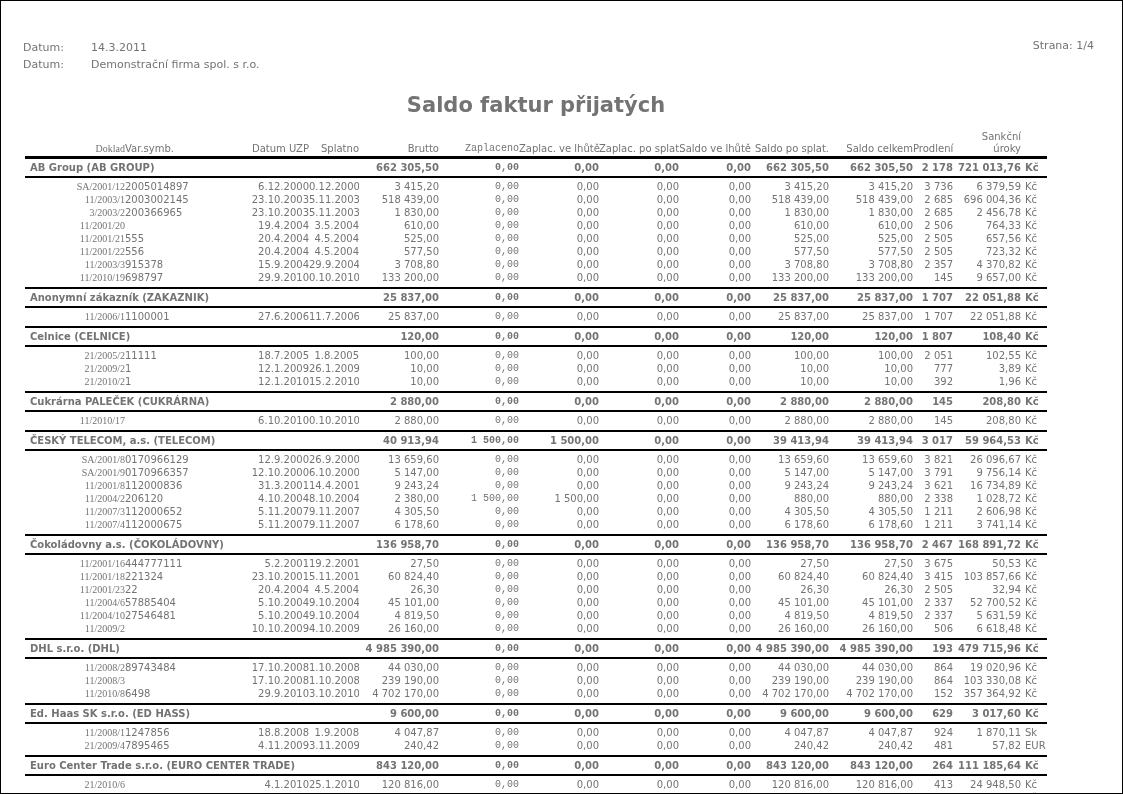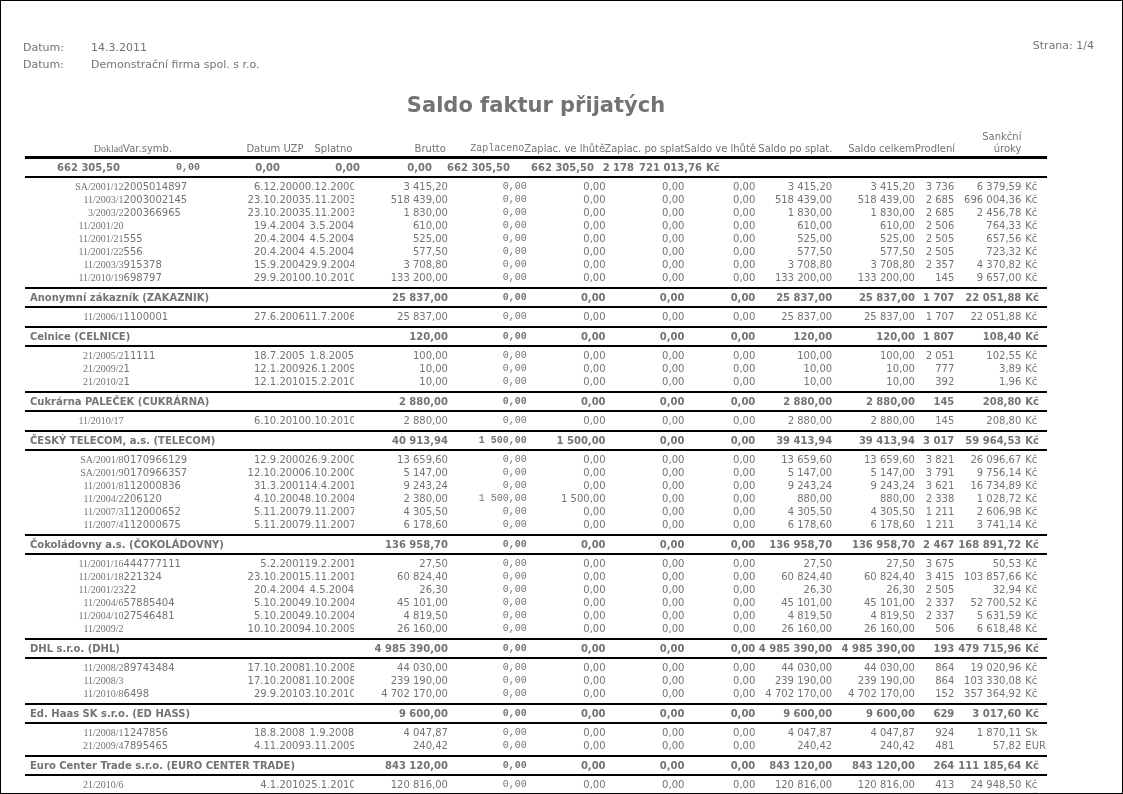--- a/index.html
+++ b/index.html
@@ -16,21 +16,21 @@
   .title { margin:92px 0 14px 24px; width:1022px; text-align:center;
            font-size:21px; font-weight:bold; letter-spacing:0px; }
   .tbl { margin-left:24px; width:1022px; font-size:10px; }
   .hdr { display:flex; align-items:flex-end; border-bottom:3px solid #000;
          padding-bottom:1px; line-height:12px; }
   .hdr div { white-space:nowrap; }
   .c1{width:100px;text-align:right;padding-left:5px;box-sizing:border-box;font-family:Liberation Serif, serif;}
   .c2{width:100px;text-align:left;}
   .c3{width:84px;text-align:right;}
   .c4{width:50px;text-align:right;}
-  .c5{width:80px;text-align:right;padding-left:15px;}
+  .c5{width:80px;text-align:right;}
   .c6{width:80px;text-align:right;font-family:Liberation Mono, monospace;}
   .c7{width:80px;text-align:right;}
   .c8{width:80px;text-align:right;}
   .c9{width:72px;text-align:right;}
   .c10{width:78px;text-align:right;}
   .c11{width:84px;text-align:right;}
   .c12{width:40px;text-align:right;}
   .c13{width:68px;text-align:right;}
   .c14{width:26px;text-align:left;padding-left:4px;box-sizing:border-box;}
   .row, .grp { display:flex; white-space:nowrap; }
@@ -78,20 +78,21 @@
       <div class="c12">Prodlení</div>
       <div class="c13 two-line">
         <div>Sankční</div>
         <div>úroky</div>
       </div>
       <div class="c14"></div>
     </div>
     <div>
         <div class="section">
           <div class="grp">
+            <div class="gname">AB Group (AB GROUP)</div>
             <div class="c5">662 305,50</div>
             <div class="c6">0,00</div>
             <div class="c7">0,00</div>
             <div class="c8">0,00</div>
             <div class="c9">0,00</div>
             <div class="c10">662 305,50</div>
             <div class="c11">662 305,50</div>
             <div class="c12">2 178</div>
             <div class="c13">721 013,76</div>
             <div class="c14">Kč</div>

